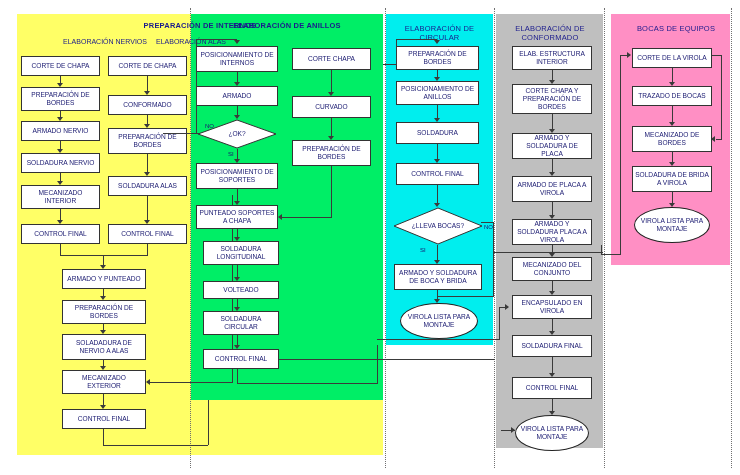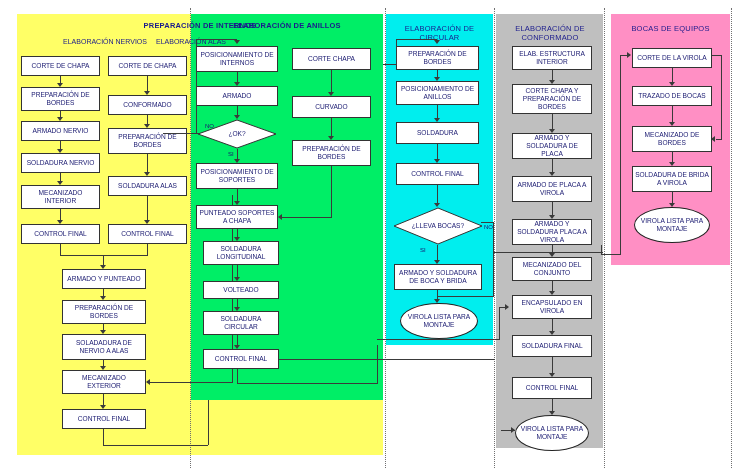--- a/index.html
+++ b/index.html
@@ -46,21 +46,21 @@
   <div class="divider" style="left:494px;top:8px;height:460px;"></div>
   <div class="divider" style="left:604px;top:8px;height:460px;"></div>
   <div class="divider" style="left:731px;top:8px;height:460px;"></div>
 
   <div class="panel-title" style="left:17px;top:21px;width:366px;">PREPARACIÓN DE INTERNOS</div>
   <div class="sub-title" style="left:17px;top:38px;width:176px;">ELABORACIÓN  NERVIOS</div>
   <div class="sub-title" style="left:103px;top:38px;width:176px;">ELABORACIÓN ALAS</div>
   <div class="panel-title" style="left:191px;top:21px;width:192px;">ELABORACIÓN DE ANILLOS</div>
   <div class="panel-title" style="left:386px;top:24px;width:107px;font-weight:normal;">ELABORACIÓN DE CIRCULAR</div>
   <div class="panel-title" style="left:494px;top:24px;width:112px;font-weight:normal;">ELABORACIÓN DE CONFORMADO</div>
-  <div class="panel-title" style="left:611px;top:24px;width:119px;font-weight:normal;">BOCAS DE EQUIPOS</div>
+  <div class="panel-title" style="left:611px;top:24px;width:130px;font-weight:normal;">BOCAS DE EQUIPOS</div>
 
   <div class="node" style="left:21px;top:56px;width:79px;height:20px;">CORTE DE CHAPA</div>
   <div class="node" style="left:21px;top:87px;width:79px;height:24px;">PREPARACIÓN DE BORDES</div>
   <div class="node" style="left:21px;top:121px;width:79px;height:20px;">ARMADO NERVIO</div>
   <div class="node" style="left:21px;top:153px;width:79px;height:20px;">SOLDADURA NERVIO</div>
   <div class="node" style="left:21px;top:185px;width:79px;height:24px;">MECANIZADO INTERIOR</div>
   <div class="node" style="left:21px;top:224px;width:79px;height:20px;">CONTROL FINAL</div>
 
   <div class="edge v" style="left:60px;top:76px;height:7px;"></div>
   <div class="arrow down" style="left:57px;top:83px;"></div>

